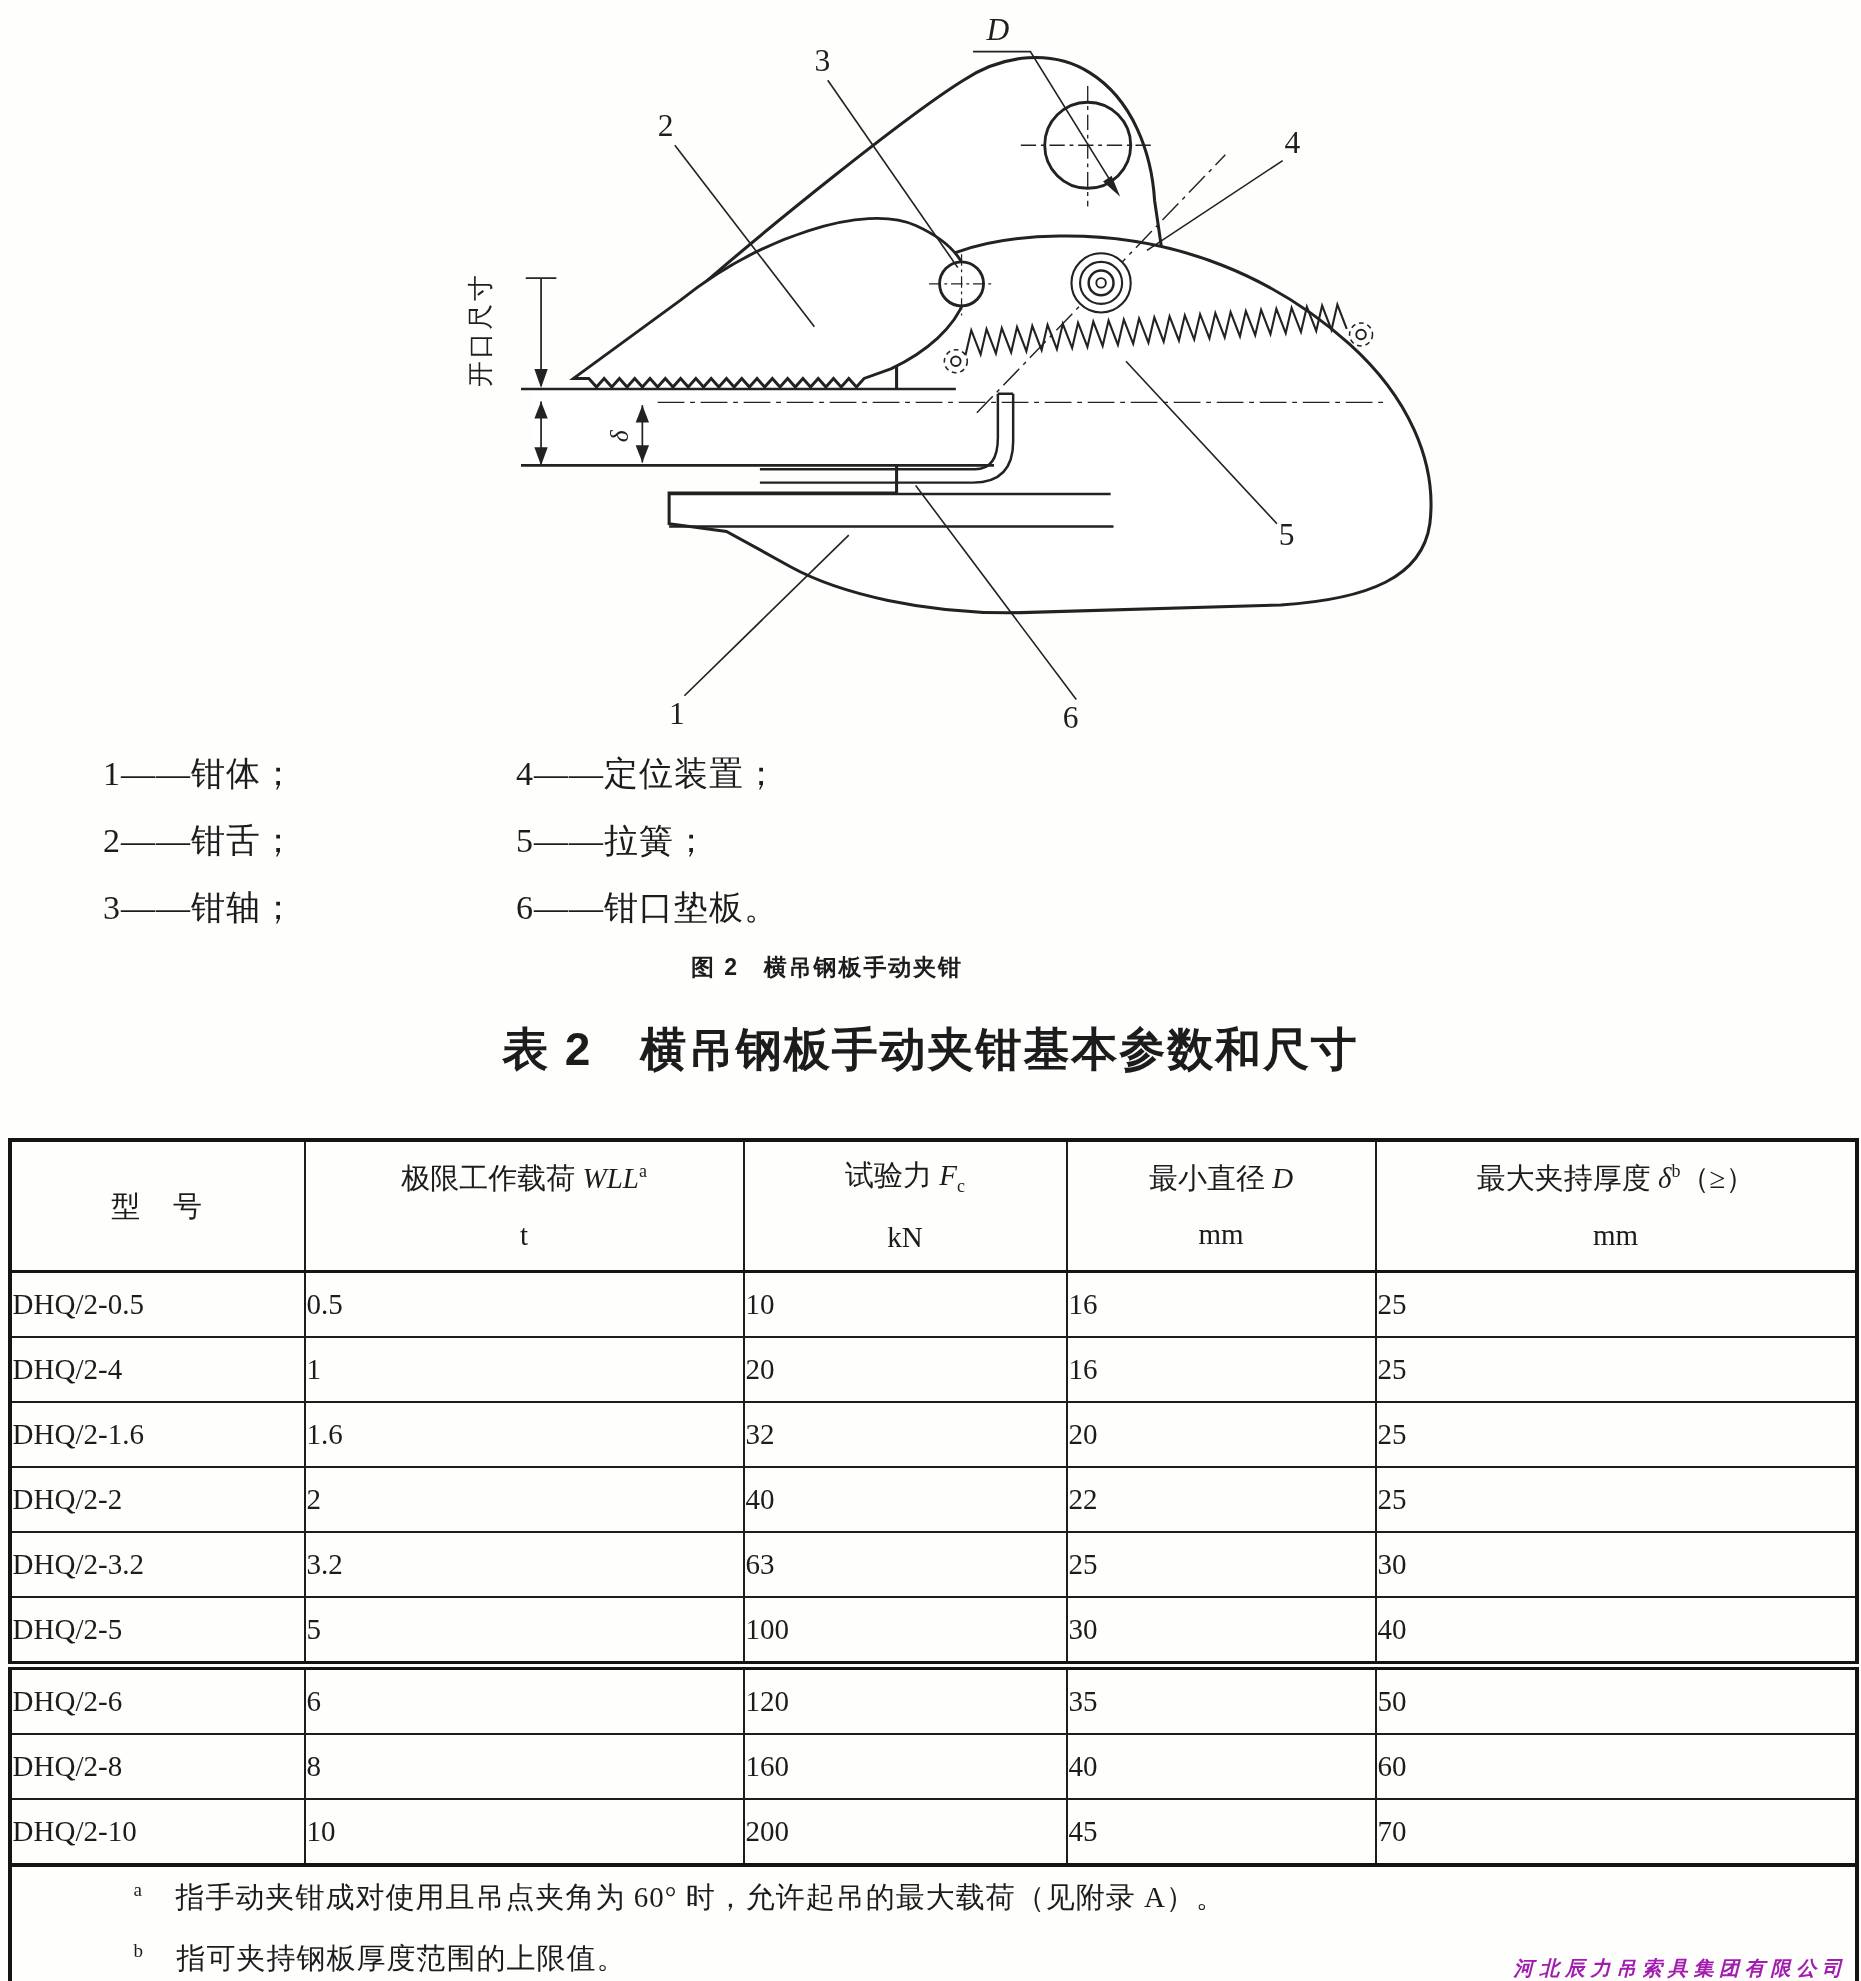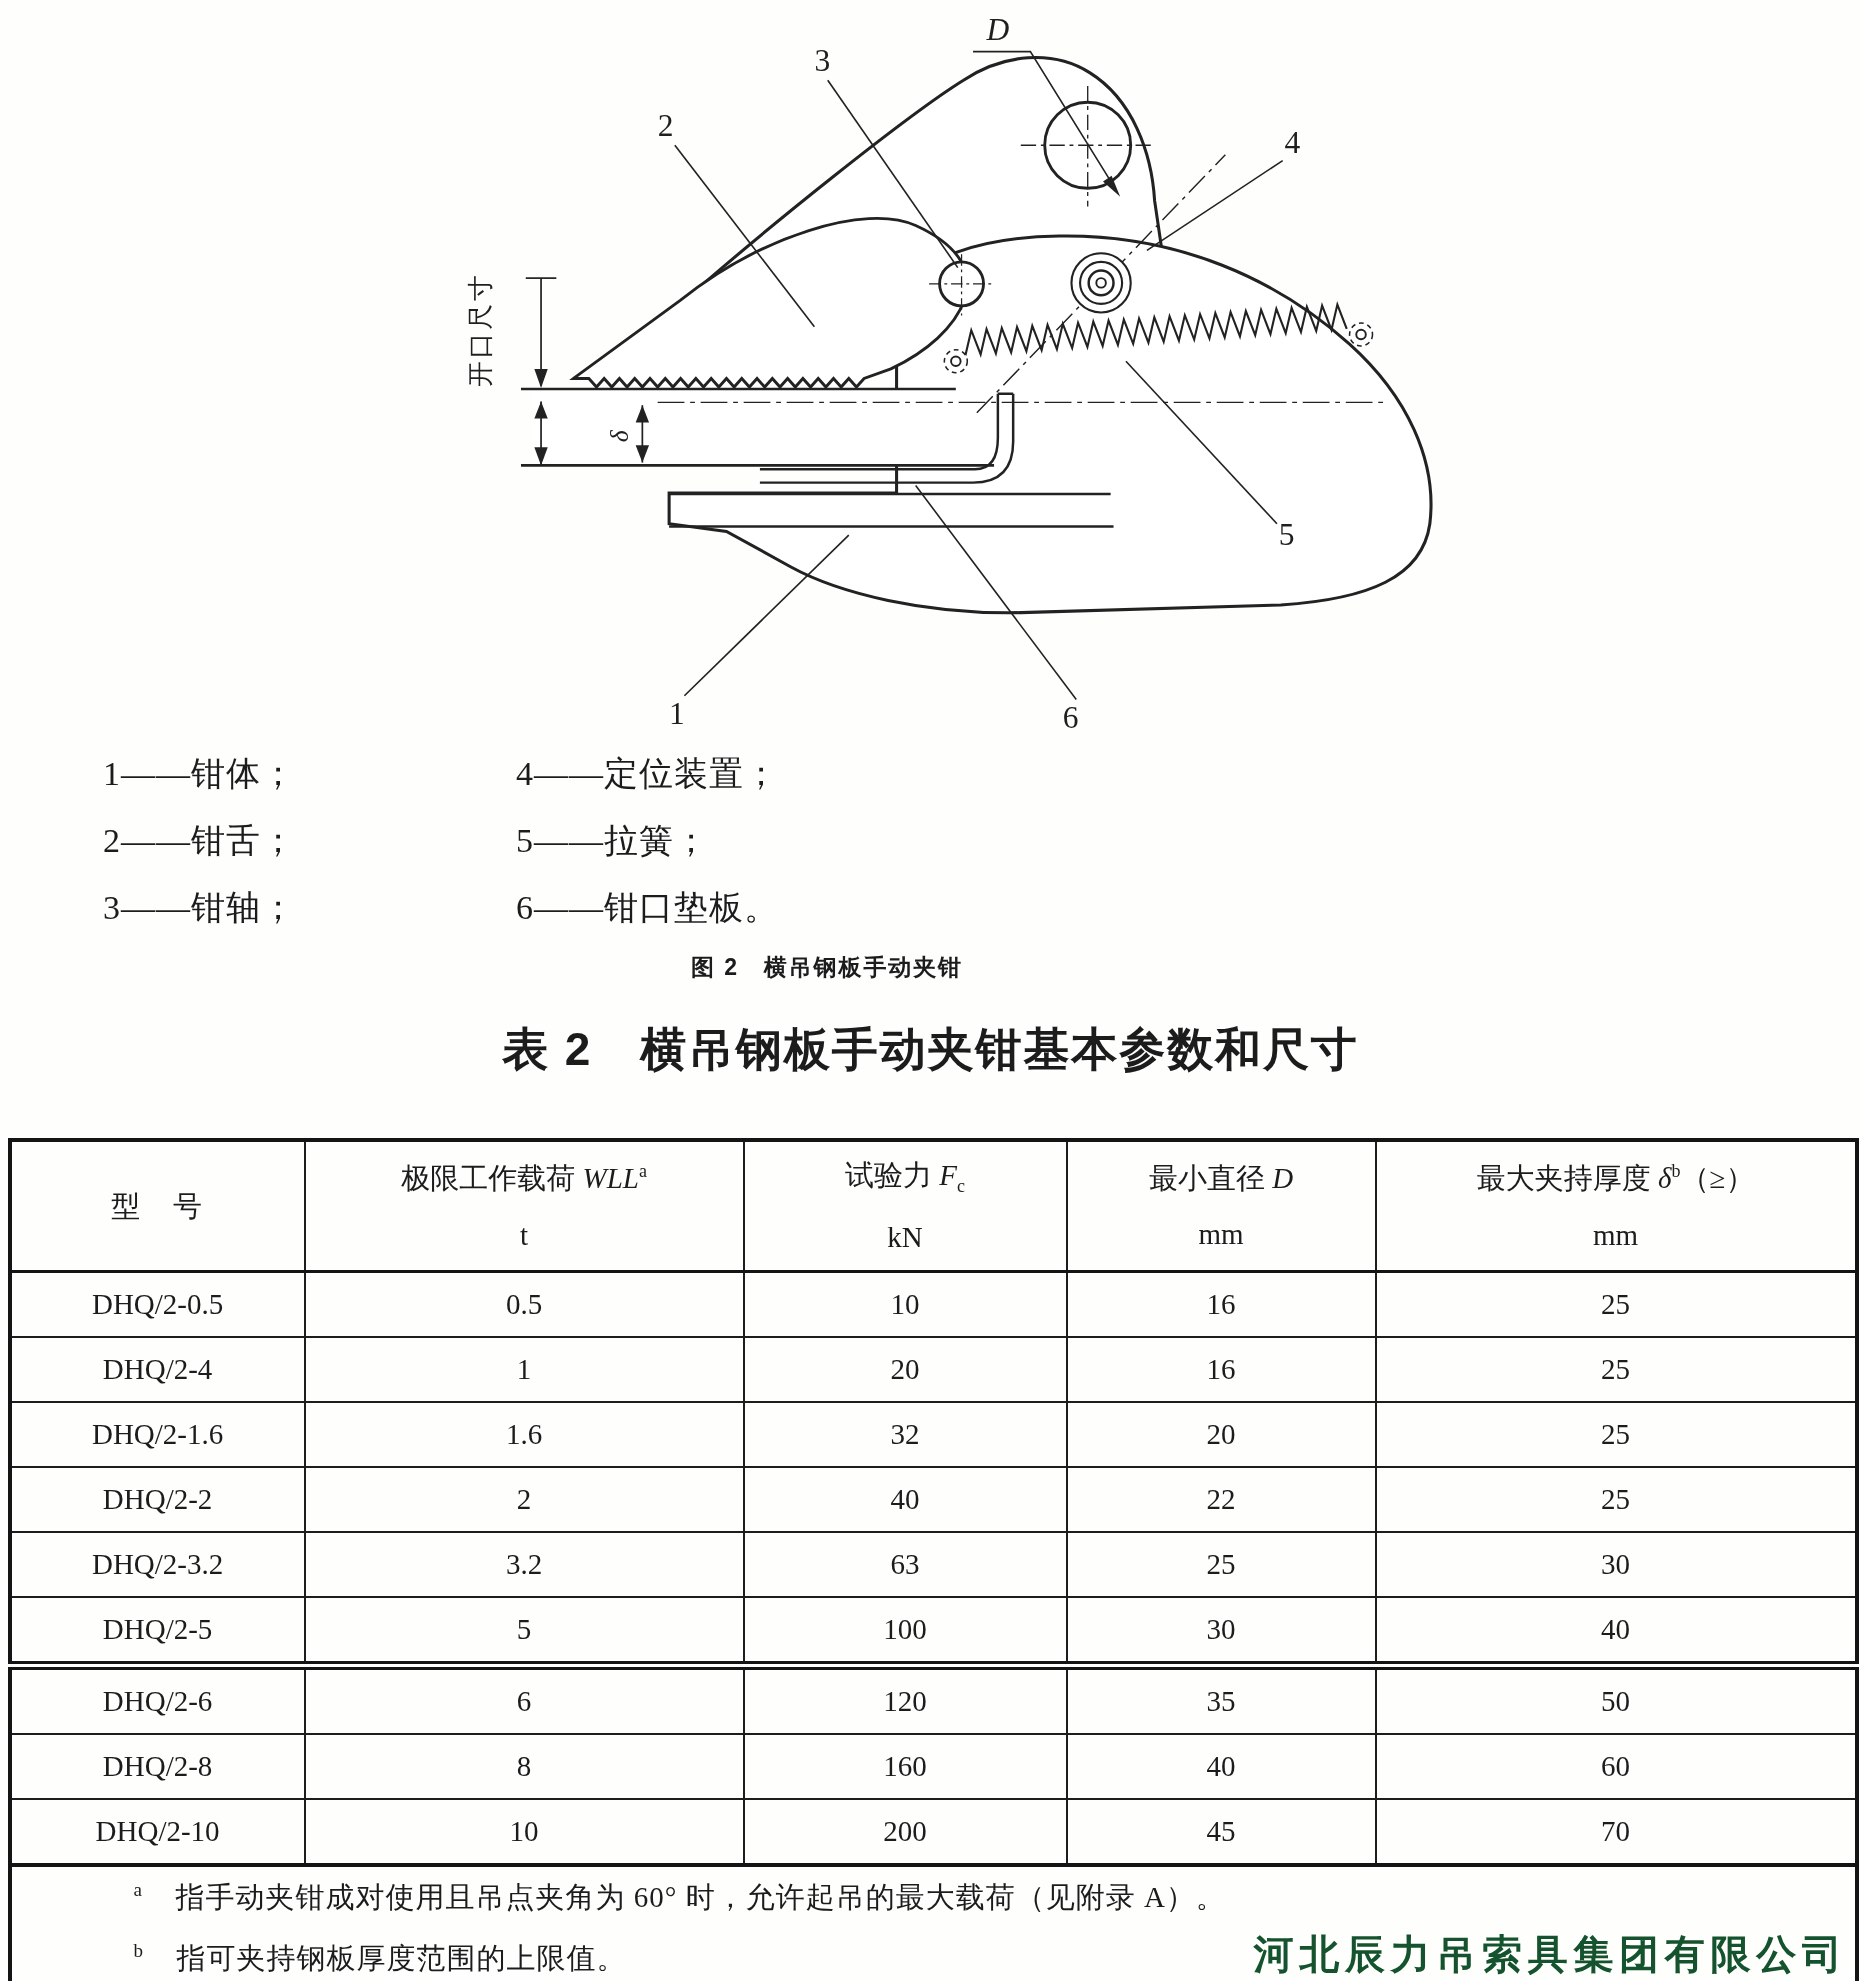--- a/index.html
+++ b/index.html
@@ -43,33 +43,33 @@
   table.params col.c5{width:481px;}
   table.params thead th{
     border:2.9px solid #1d1d1d; border-top:4.8px solid #141414; border-bottom:3.8px solid #141414;
     height:128px; font-weight:normal; text-align:center; vertical-align:middle; padding:0;
   }
   .hline1{line-height:1.1; padding-top:1.9px;}
   .hline2{line-height:1.1; padding-top:25px;}
   .hsingle{line-height:1; letter-spacing:1.9px;}
   sup.small, sub.small{font-size:18px;}
   table.params td{
-    border:2.9px solid #1d1d1d; height:61px; text-align:center; vertical-align:middle;
+    border:2.9px solid #1d1d1d; height:61px; vertical-align:middle;
   }
   tr.dbl td{border-bottom:9.6px double #141414;}
   tr.lastrow td{border-bottom:4.8px solid #141414;}
   tr.fn td{
     border:none; text-align:left; height:59px; padding-left:122px; letter-spacing:1px;
   }
   sup.fnm{font-size:19px; margin-right:32.5px;}
   
   .watermark{
     position:absolute; right:13.4px; bottom:0px;
-    font-size:40px; font-weight:bold;
-    letter-spacing:5.7px; color:#14532d;
+    font-size:20px; font-style:italic; font-weight:bold;
+    letter-spacing:5.7px; color:#a21caf;
     font-family:"Liberation Serif","DejaVu Serif",serif;
     white-space:nowrap;
   }
 </style>
 </head>
 <body>
 
 <div class="page">
 
   <svg class="figure-svg" width="1861" height="755" viewBox="0 0 1947 790">

